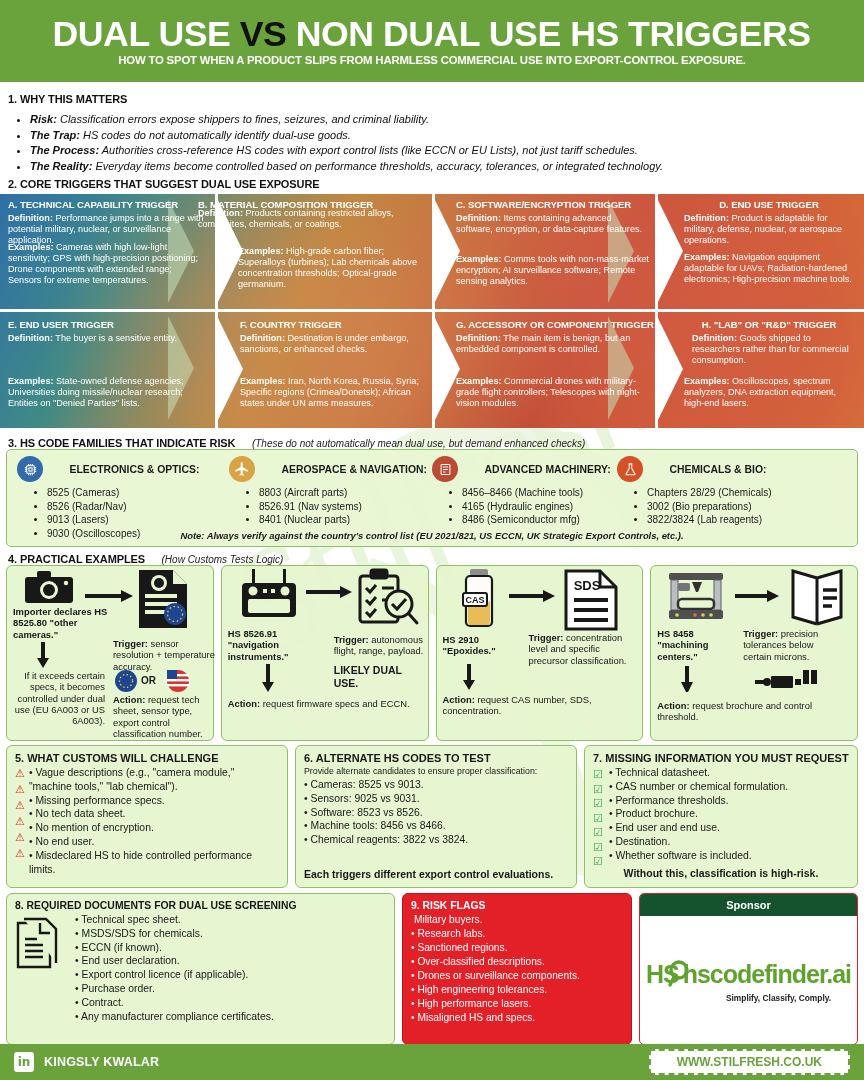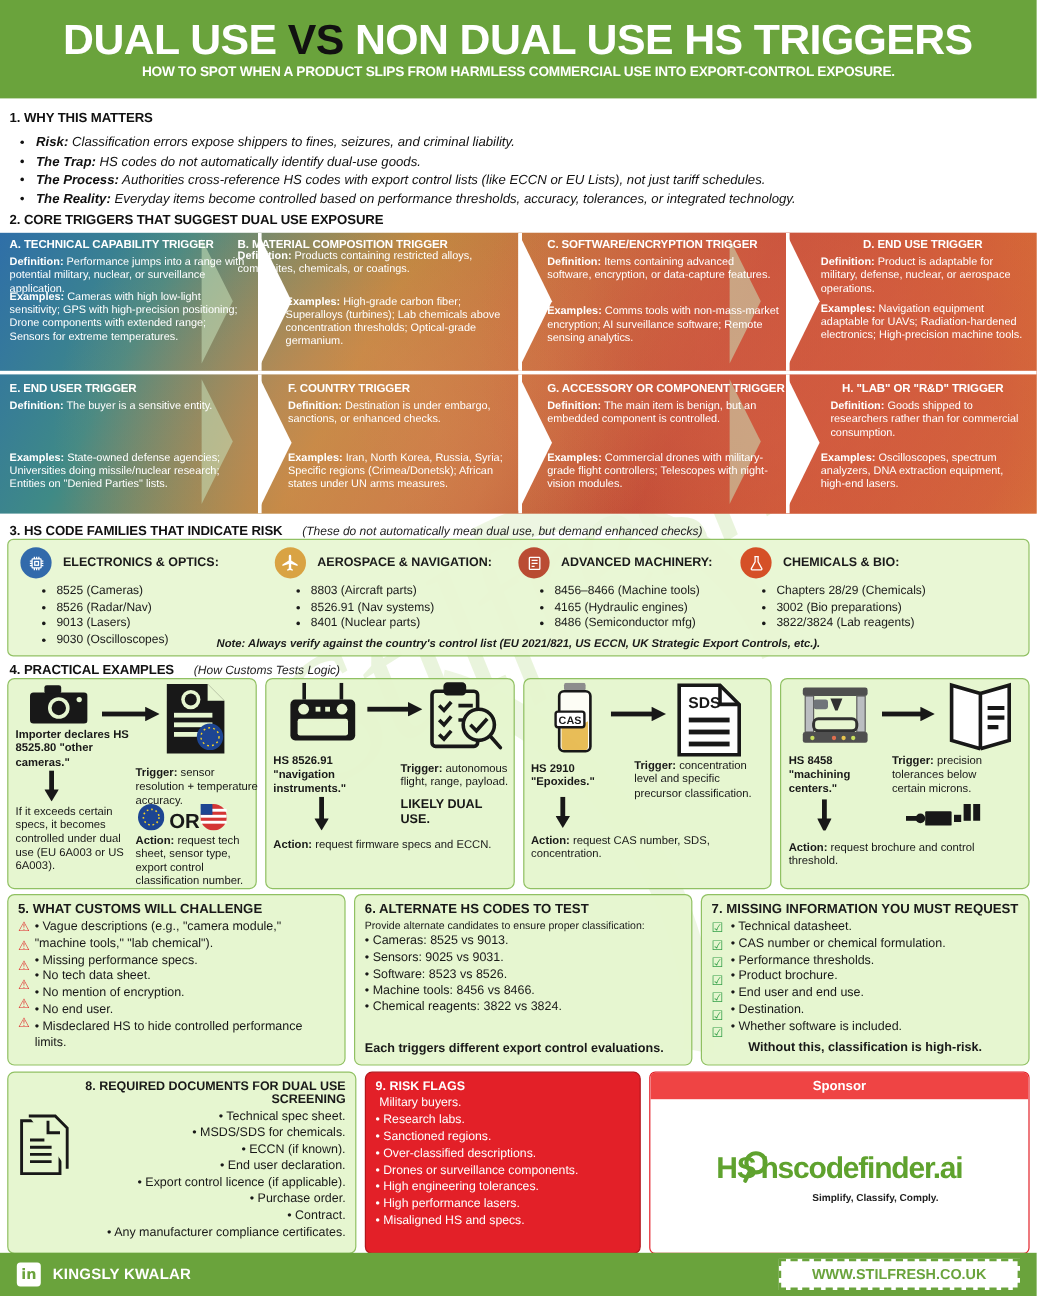--- a/index.html
+++ b/index.html
@@ -89,21 +89,21 @@
     position:absolute; left:6px; top:449px; width:852px; height:98px; z-index:5;
     background:#e9f7d4; border:1px solid #8dbf5e; border-radius:5px;
     opacity:.96;
   }
   .s3 .grp{ position:absolute; top:6px; }
   .s3 .gicon{
     width:26px; height:26px; border-radius:50%; display:inline-flex;
     align-items:center; justify-content:center; color:#fff; font-size:15px;
     vertical-align:middle;
   }
-  .s3 .gname{ font-size:10.4px; font-weight:bold; color:#111; margin-left:5px; vertical-align:middle; }
+  .s3 .gname{ font-size:10.4px; font-weight:bold; color:#111; margin-left:22px; vertical-align:middle; }
   .s3 ul{ margin-top:4px; padding-left:30px; }
   .s3 li{ font-size:10px; line-height:1.37; color:#111; }
   .s3 .note{
     position:absolute; left:0; right:0; bottom:5px; text-align:center;
     font-size:9.4px; font-style:italic; font-weight:bold; color:#111;
   }
 
   
   .s4-head{ position:absolute; left:8px; top:549px; z-index:6; }
   .s4{ position:absolute; left:6px; top:565px; width:852px; height:176px; z-index:5; display:flex; gap:7px; }
@@ -131,21 +131,21 @@
   .redcard{
     background:#e32028; border:1px solid #b3161c; border-radius:6px; color:#fff;
     padding:6px 8px;
   }
   .redcard .gh{ color:#fff; font-size:10.4px; }
   .redcard .gl{ color:#fff; font-size:10.2px; line-height:1.37; }
   .spcard{
     background:#fff; border:1.5px solid #e32028; border-radius:5px; overflow:hidden;
     display:flex; flex-direction:column;
   }
-  .spbar{ background:#ef4444; color:#fff; font-size:11px; font-weight:bold; text-align:center; padding:5px 0; }
+  .spbar{ background:#14532d; color:#fff; font-size:11px; font-weight:bold; text-align:center; padding:5px 0; }
   .splogo{ flex:1; display:flex; flex-direction:column; align-items:center; justify-content:center; }
   .spwordmark{ font-size:25px; font-weight:bold; color:#5fa22e; letter-spacing:-1px; line-height:1; }
   .sptag{ font-size:8.4px; font-weight:bold; color:#222; margin-top:1px; }
 
   
   .footer{
     position:absolute; left:0; bottom:0; width:864px; height:36px; background:#6aa33c; z-index:6;
     display:flex; align-items:center; padding:0 14px;
   }
   .li-badge{
@@ -362,29 +362,29 @@
         <circle cx="38" cy="46" r="7.5" fill="none" stroke="#f5d020" stroke-width="1.2" stroke-dasharray="1.6 2.6"></circle>
       </svg>
     </div>
     <div class="abs pc-t" style="left:6px; top:40px; width:108px;">Importer declares HS 8525.80 "other cameras."</div>
     <div class="abs" style="left:30px; top:76px;">
       <svg width="12" height="26" viewBox="0 0 12 26" fill="#111">
           <rect x="4" y="0" width="4" height="18"></rect>
           <polygon points="0,16 6,26 12,16"></polygon>
         </svg>
     </div>
-    <div class="abs pc-b" style="left:6px; top:104px; width:92px;">If it exceeds certain specs, it becomes controlled under dual use (EU 6A003 or US 6A003).</div>
+    <div class="abs pc-b" style="left:6px; top:104px; width:92px;text-align:right;">If it exceeds certain specs, it becomes controlled under dual use (EU 6A003 or US 6A003).</div>
     <div class="abs pc-b" style="left:106px; top:72px; width:102px;"><b>Trigger:</b><span> sensor resolution + temperature accuracy.</span></div>
     <div class="abs" style="left:108px; top:104px;">
       <svg width="22" height="22" viewBox="0 0 22 22">
           <circle cx="11" cy="11" r="11" fill="#16408f"></circle>
         <circle cx="11" cy="11" r="6.5" fill="none" stroke="#f5d020" stroke-width="1.3" stroke-dasharray="1.4 2.4"></circle>
         </svg>
     </div>
-    <div class="abs pc-t" style="left:134px; top:109px; font-size:17px;">OR</div>
+    <div class="abs pc-t" style="left:134px; top:109px; font-size:10px;">OR</div>
     <div class="abs" style="left:160px; top:104px;">
       <svg width="22" height="22" viewBox="0 0 22 22">
         <circle cx="11" cy="11" r="11" fill="#d32f2f"></circle>
         <rect x="0" y="4" width="22" height="2.4" fill="#fff"></rect>
           <rect x="0" y="9" width="22" height="2.4" fill="#fff"></rect>
         <rect x="0" y="14" width="22" height="2.4" fill="#fff"></rect>
         <rect x="0" y="0" width="10" height="9" fill="#16408f"></rect>
       </svg>
     </div>
     <div class="abs pc-b" style="left:106px; top:128px; width:104px;"><b>Action:</b><span> request tech sheet, sensor type, export control classification number.</span></div>
@@ -577,21 +577,21 @@
         <div class="gl">• Destination.</div>
         <div class="gl">• Whether software is included.</div>
       </div>
     </div>
     <div style="font-size:10.5px; font-weight:bold; text-align:center; position:absolute; left:0; right:0; bottom:8px;">Without this, classification is high-risk.</div>
   </div>
 </div>
 
 <div class="row4">
 
-  <div class="gcard" style="width:291px;text-align:right;">
+  <div class="gcard" style="width:389px;">
     <div class="gh" style="font-size:10.4px;">8. REQUIRED DOCUMENTS FOR DUAL USE SCREENING</div>
     <div style="display:flex; gap:6px; margin-top:2px;">
       <div style="padding-top:4px;">
         <svg width="44" height="56" viewBox="0 0 44 56" fill="none" stroke="#111" stroke-width="2.4">
           <path d="M3 6h22l10 10v34H3z" fill="#e6f6cf"></path>
           <path d="M9 2h22l10 10v34" fill="#e6f6cf"></path>
           <path d="M25 6v10h10"></path>
           <path d="M10 22h12M10 28h18M10 34h18M10 40h18"></path>
         </svg>
       </div>

